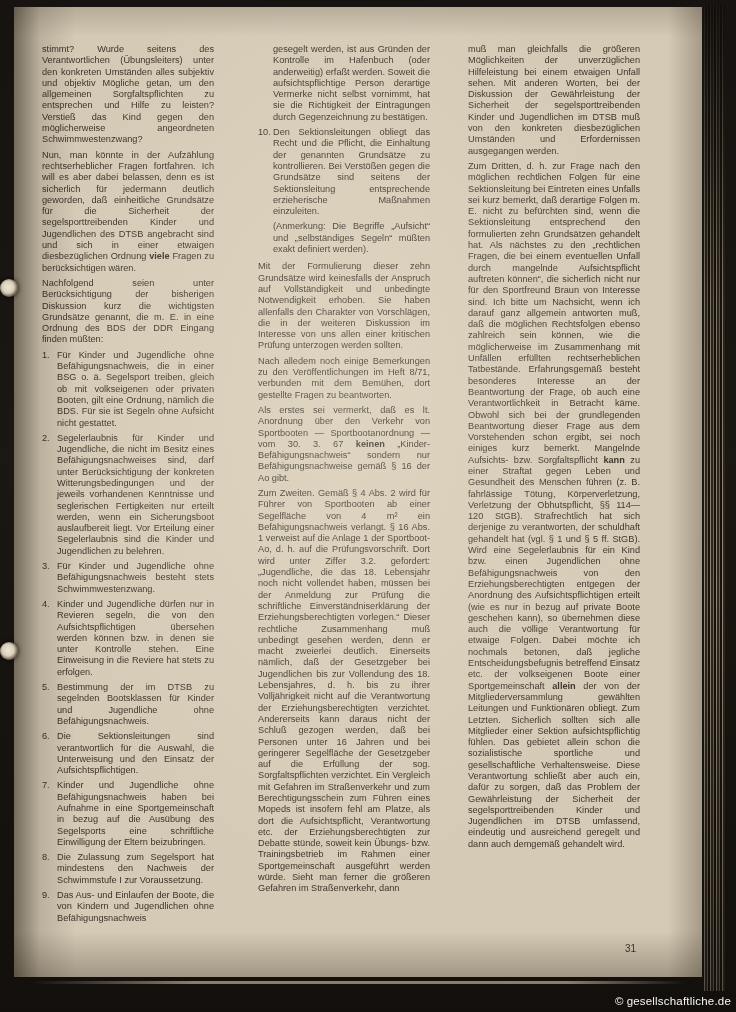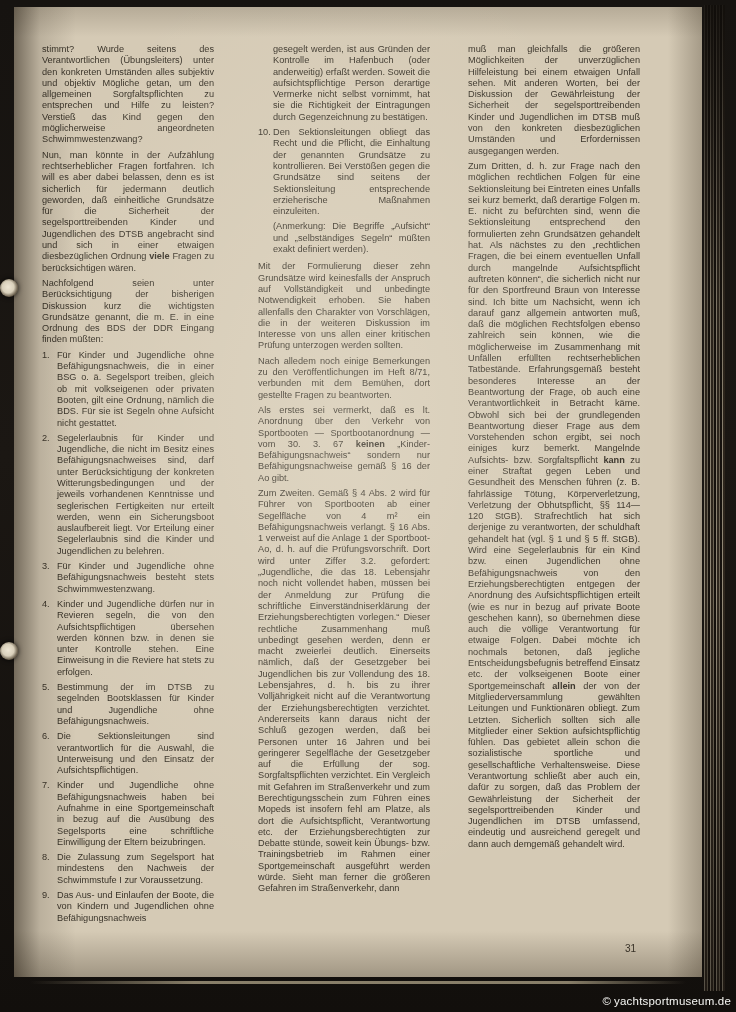--- a/index.html
+++ b/index.html
@@ -130,16 +130,16 @@
 
   <div class="hole hole-1"></div>
   <div class="hole hole-2"></div>
 
   <div class="stack"></div>
   <div class="stack-fade"></div>
   <div class="bottom-line"></div>
 
   <div class="watermark">
     <span>©</span>
-    <span>yachtsportmuseum.de</span>
+    <span>gesellschaftliche.de</span>
   </div>
 
 </div>
 
 </body></html>

